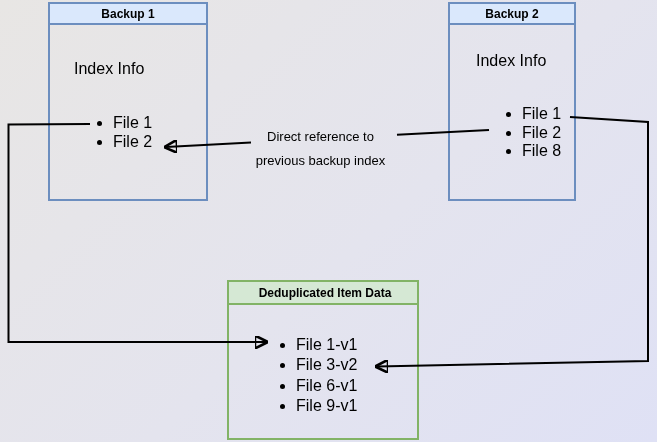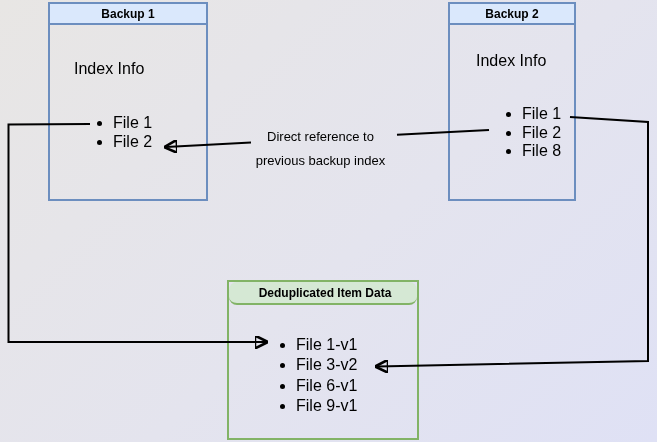--- a/index.html
+++ b/index.html
@@ -33,21 +33,20 @@
     border-bottom: 2px solid;
   }
   .blue .box-header {
     background: var(--color-blue-fill, #dae8fc);
     border-bottom-color: var(--color-blue-border, #6c8ebf);
   }
   .green .box-header {
     background: var(--color-green-fill, #d5e8d4);
     border-bottom-color: var(--color-green-border, #82b366);
     padding: 4px 0 3px 4px;
-    border-radius: 8px;
   }
   .subtitle {
     position: absolute;
     font-size: 16px;
     white-space: nowrap;
   }
   ul.file-list {
     position: absolute;
     margin: 0;
     padding-left: 15px;

